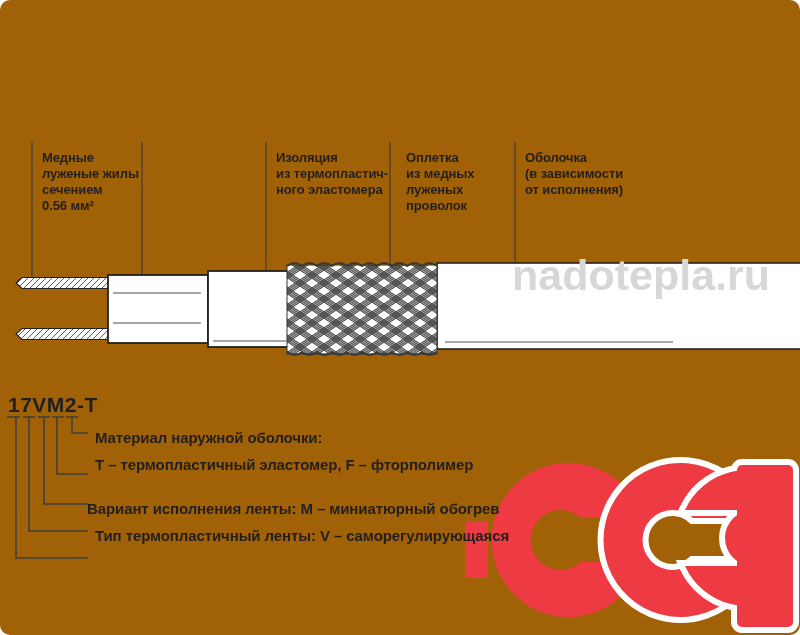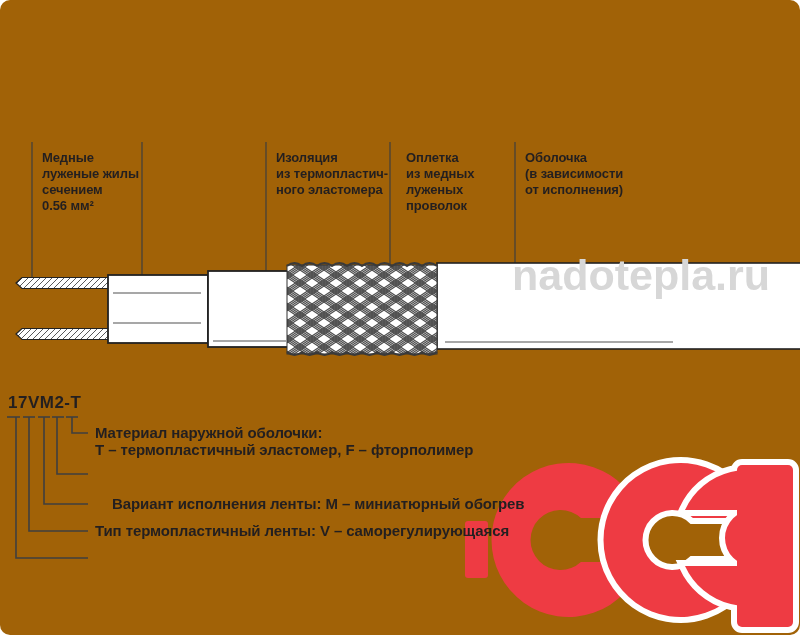--- a/index.html
+++ b/index.html
@@ -3,22 +3,22 @@
 <meta charset="utf-8">
 <style>
   html,body{margin:0;padding:0;background:#ffffff;}
   #stage{
     position:relative;width:800px;height:635px;background:#a16207;overflow:hidden;
     font-family:"Liberation Sans", sans-serif;color:#231f20;border-radius:10px;
   }
   #gfx{position:absolute;left:0;top:0;z-index:1;}
   .txt{position:absolute;z-index:2;white-space:pre;}
   .layer-label{font-size:13px;line-height:16px;font-weight:600;letter-spacing:-0.1px;}
-  .code-line{font-size:15px;line-height:17px;font-weight:600;letter-spacing:-0.1px;}
-  .model-code{font-size:17px;font-weight:bold;letter-spacing:0.5px;}
+  .code-line{font-size:15px;line-height:27px;font-weight:600;letter-spacing:-0.1px;}
+  .model-code{font-size:21px;font-weight:bold;letter-spacing:0.5px;}
   .watermark{
     font-size:43px;font-weight:bold;letter-spacing:0px;color:#d7d7d7;z-index:3;
   }
 </style>
 </head>
 <body>
 
 <div id="stage">
 
   <svg id="gfx" width="800" height="635" viewBox="0 0 800 635">
@@ -117,15 +117,15 @@
   <div class="txt layer-label" style="left:525px;top:150px;">Оболочка
 (в зависимости
 от исполнения)</div>
 
   <div class="txt watermark" style="left:482px;top:251px;margin-left:30px;">nadotepla.ru</div>
 
   <div class="txt model-code" style="left:8px;top:393px;">17VM2-T</div>
 
   <div class="txt code-line" style="left:95px;top:424px;">Материал наружной оболочки:
 Т – термопластичный эластомер, F – фторполимер</div>
-  <div class="txt code-line" style="left:112px;top:495px;">Вариант исполнения ленты: М – миниатюрный обогрев</div>
+  <div class="txt code-line" style="left:87px;top:495px;">Вариант исполнения ленты: М – миниатюрный обогрев</div>
   <div class="txt code-line" style="left:95px;top:522px;">Тип термопластичный ленты: V – саморегулирующаяся</div>
 </div>
 
 </body></html>

